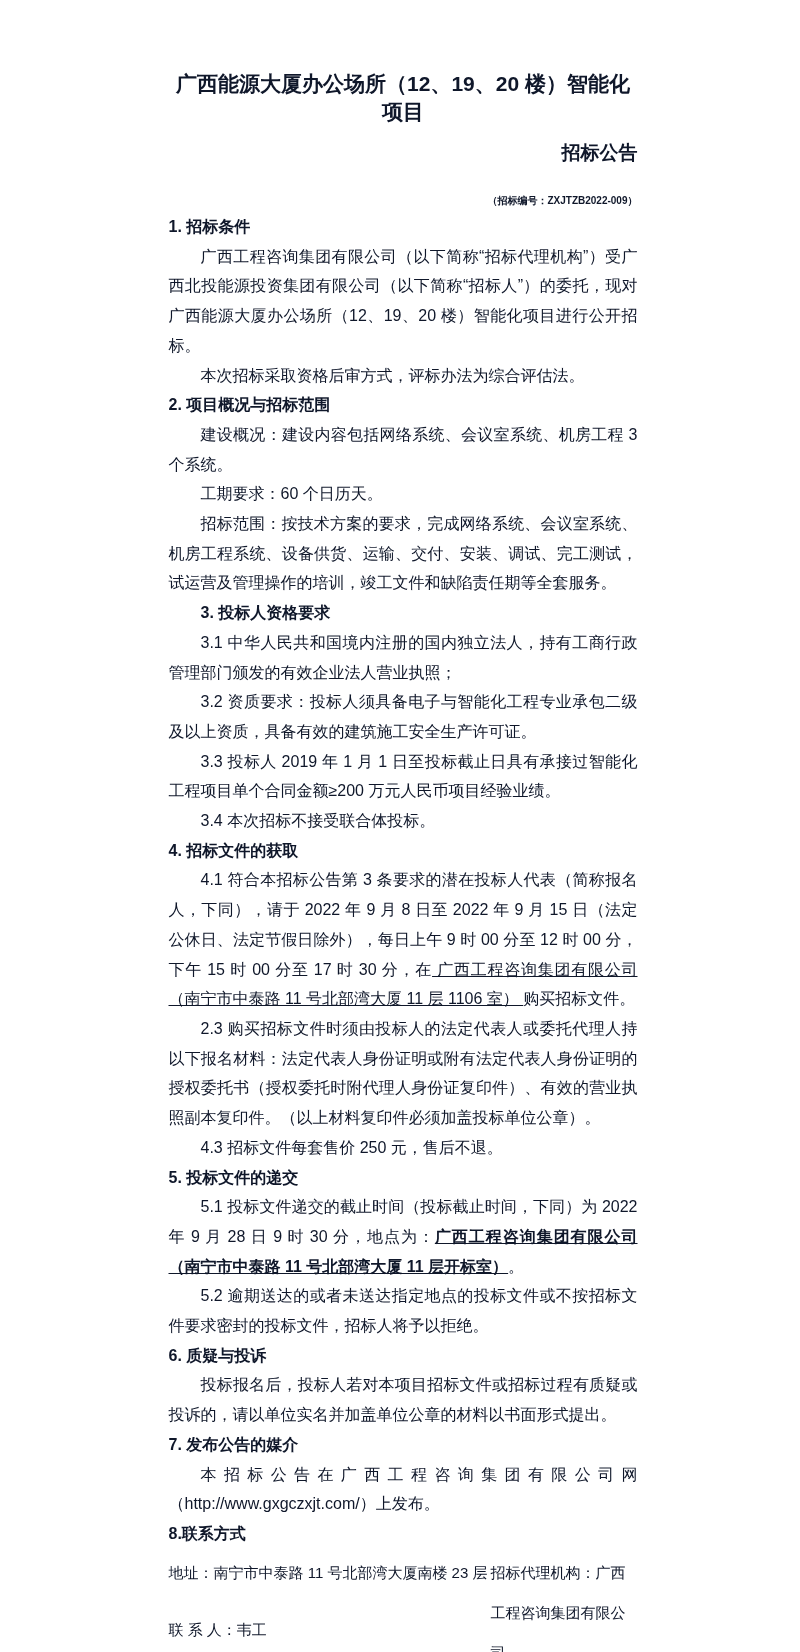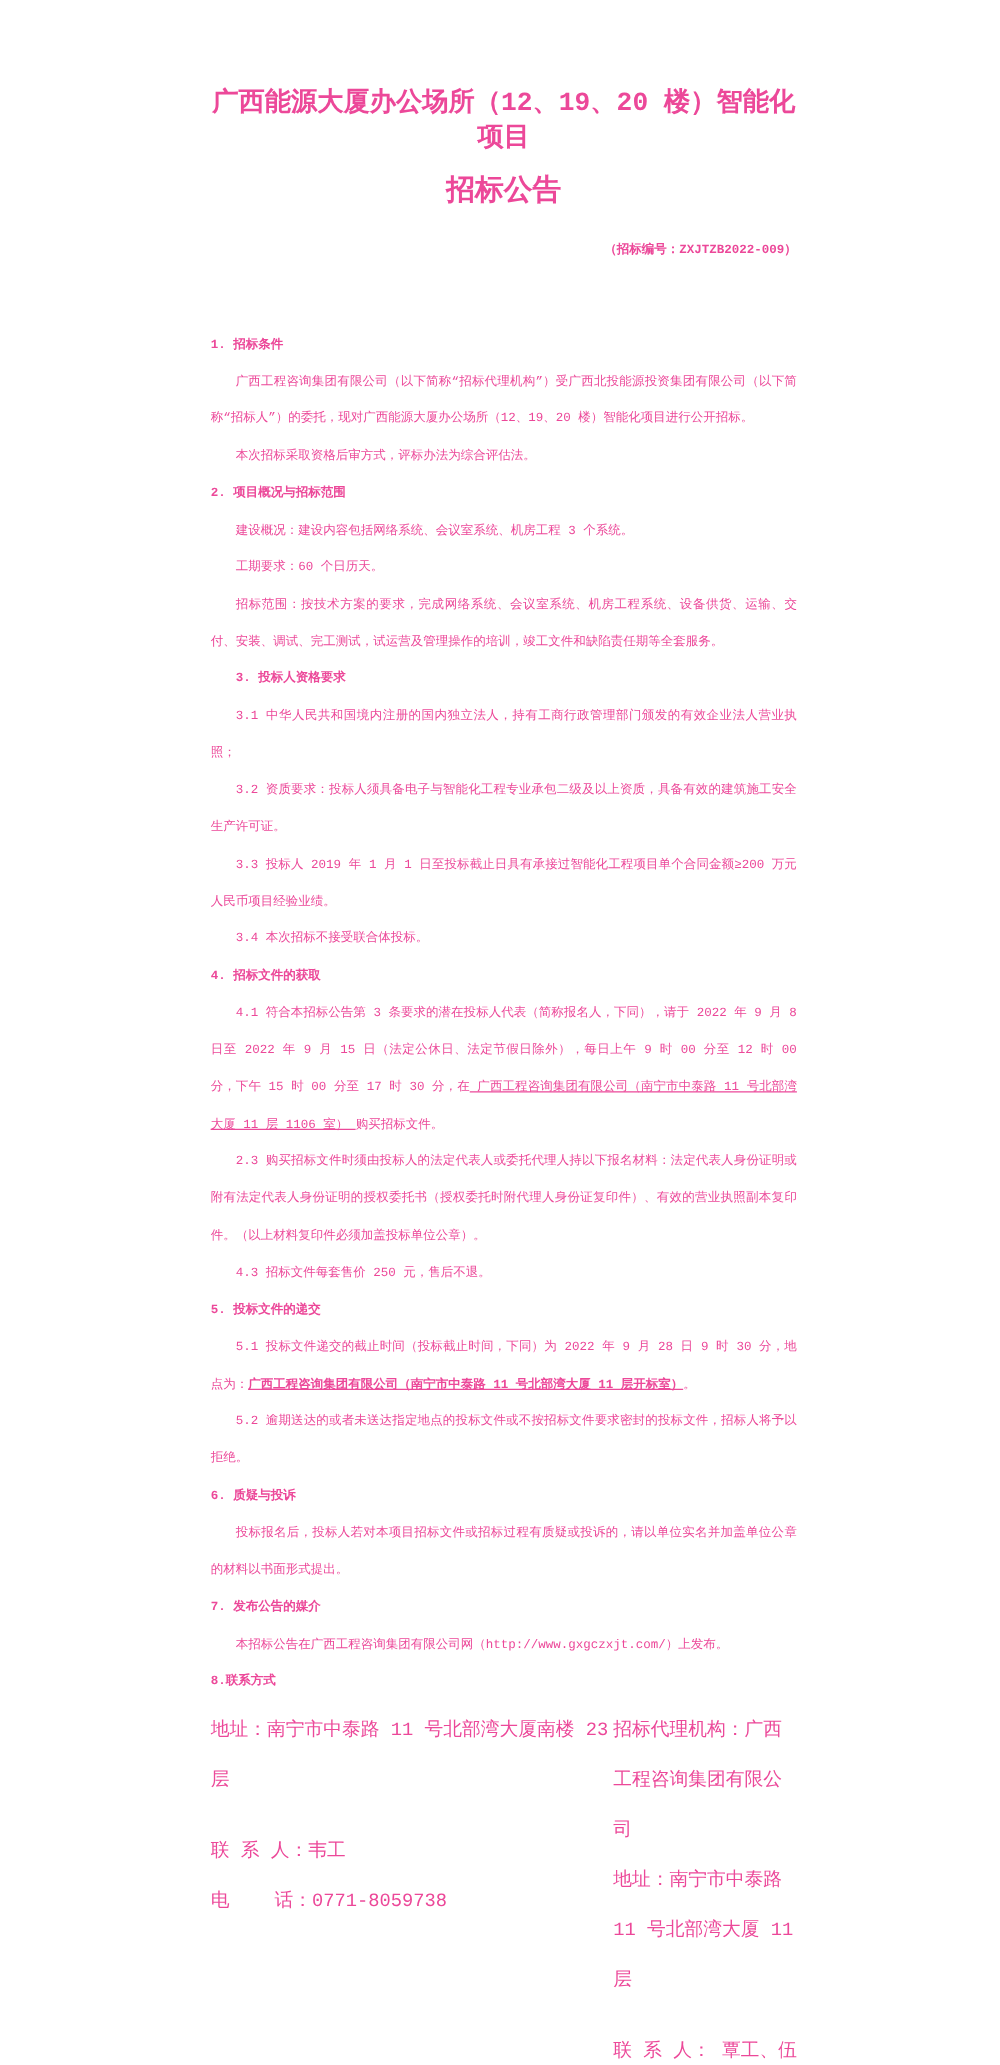--- a/index.html
+++ b/index.html
@@ -2,54 +2,53 @@
 <html><head>
 <meta charset="utf-8">
 <style>
   html, body { margin: 0; padding: 0; background: #ffffff; }
   .page {
     position: relative;
     width: 675px;
     height: 1652px;
     margin: 0 auto;
     background: #ffffff;
-    color: #ec4899;
-    font-family: Liberation Mono, monospace;
+    color: #0f172a;
+    font-family: Liberation Sans, sans-serif;
     overflow: hidden;
     box-sizing: border-box;
   }
   .content {
     padding: 0 100px 0 106px;
     box-sizing: border-box;
   }
   .title1 {
     padding-top: 70px;
     font-size: 21px;
     font-weight: bold;
     text-align: center;
     line-height: 28px;
     margin: 0;
   }
   .title2 {
-    font-size: 23px;
+    font-size: 19px;
     font-weight: bold;
-    text-align: center;
+    text-align: right;
     line-height: 26px;
     margin: 14px 0 0 0;
   }
   .tender-no {
     font-size: 10px;
     font-weight: bold;
     text-align: right;
     line-height: 22px;
     margin: 24px 0 0 0;
   }
   .body-text {
-    margin-top: 50px;
-    font-size: 10px;
+    font-size: 16px;
     line-height: 29.7px;
     text-align: justify;
     text-justify: inter-ideograph;
   }
   .body-text p { margin: 0; text-indent: 2em; }
   .body-text p.h { font-weight: bold; text-indent: 0; }
   .body-text p.h-indent { font-weight: bold; text-indent: 2em; }
   .u  { text-decoration: underline; }
   .bu { font-weight: bold; text-decoration: underline; }
   .contacts {

